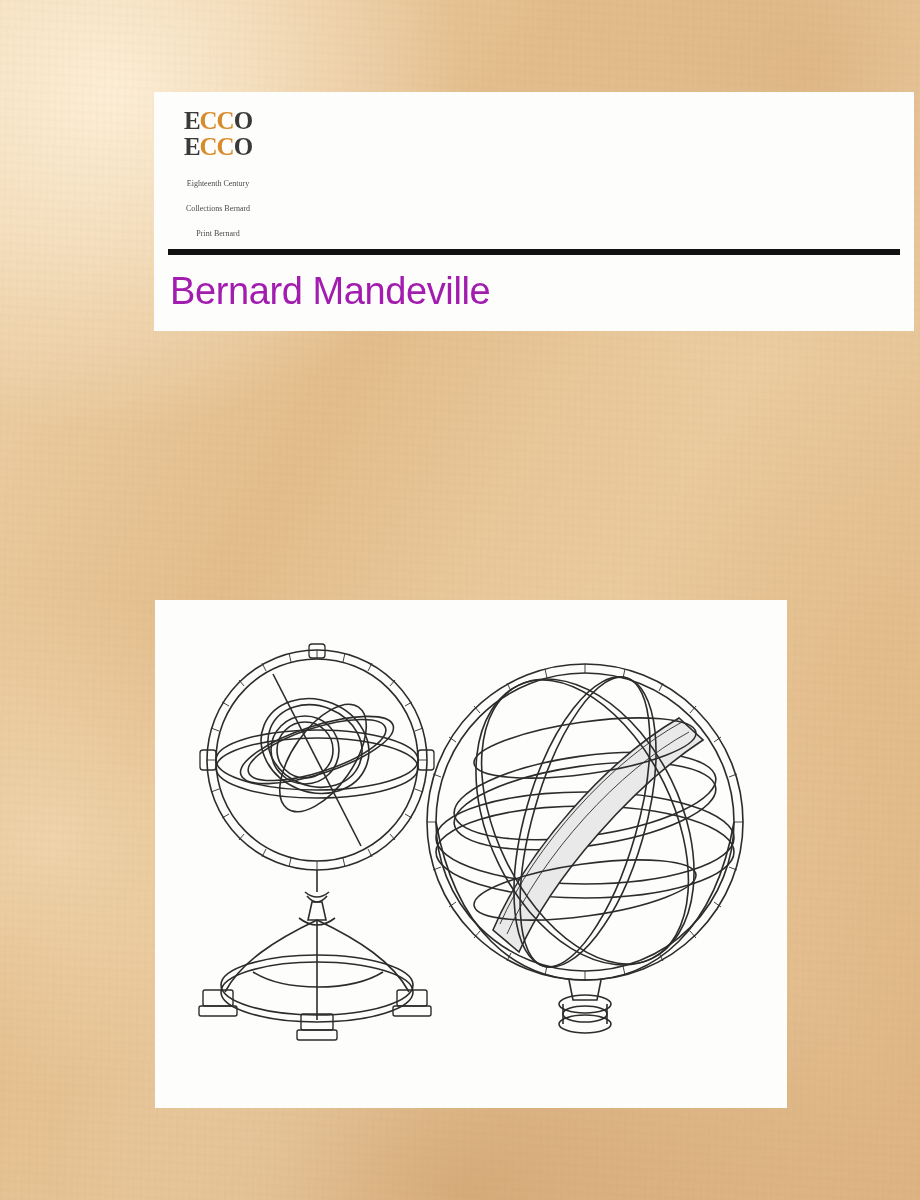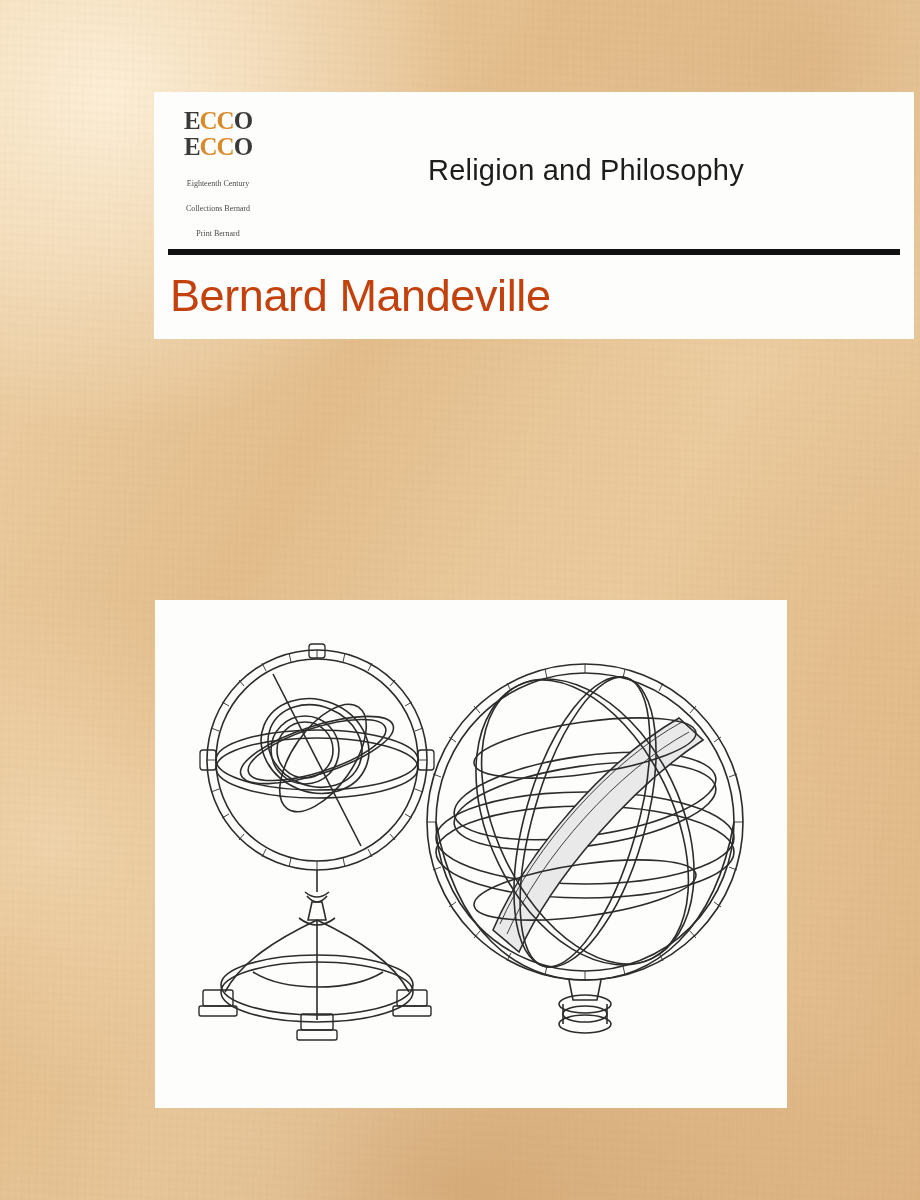--- a/index.html
+++ b/index.html
@@ -120,23 +120,23 @@
     font-size: 48px;
     line-height: 1.18;
     color: #111;
     letter-spacing: -0.4px;
   }
 
   .author-block {
     padding: 16px 16px 18px 16px;
   }
   .author-name {
-    font-size: 45px;
+    font-size: 38px;
     line-height: 1.1;
-    color: #c2410c;
+    color: #a21caf;
     letter-spacing: -0.4px;
   }
 
   
   .illus-card {
     position: absolute;
     left: 155px;
     top: 600px;
     width: 632px;
     height: 508px;
@@ -160,23 +160,20 @@
       <div class="ecco">
         <div class="ecco-mark">
           <div class="ecco-top">E<span class="o-orange">CC</span>O</div>
           <div class="ecco-bottom">E<span class="o-orange">CC</span>O</div>
         </div>
         <div class="ecco-sub">Eighteenth Century</div>
         <div class="ecco-sub">Collections Bernard</div>
         <div class="ecco-sub">Print Bernard</div>
       </div>
 
-      <div class="series-title-wrap">
-        <div class="series-title">Religion and Philosophy</div>
-      </div>
     </div>
 
     <div class="rule"></div>
 
 
     <div class="rule"></div>
 
     <div class="author-block">
       <div class="author-name">Bernard Mandeville</div>
     </div>

